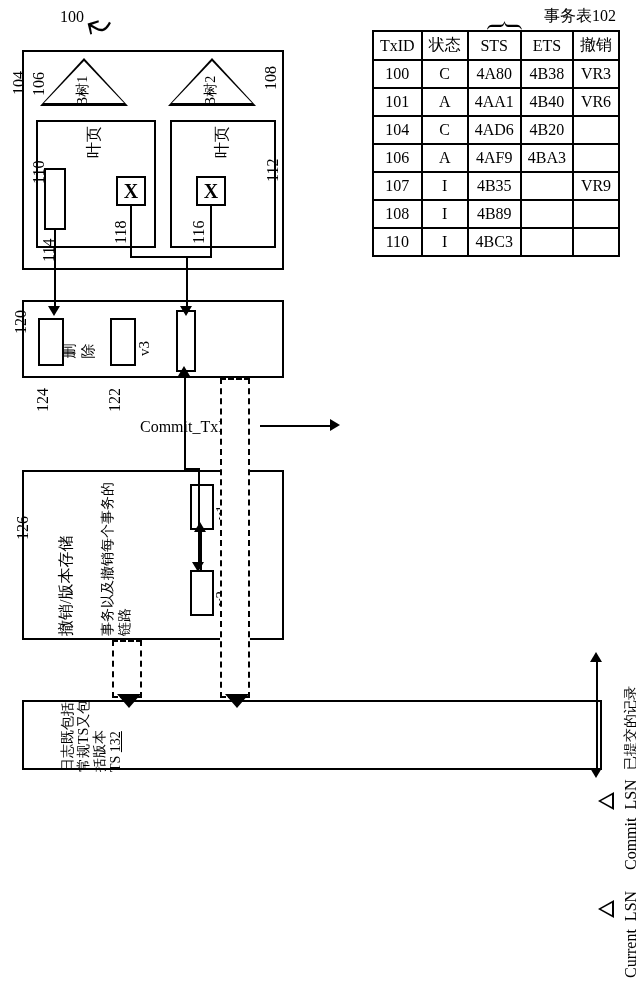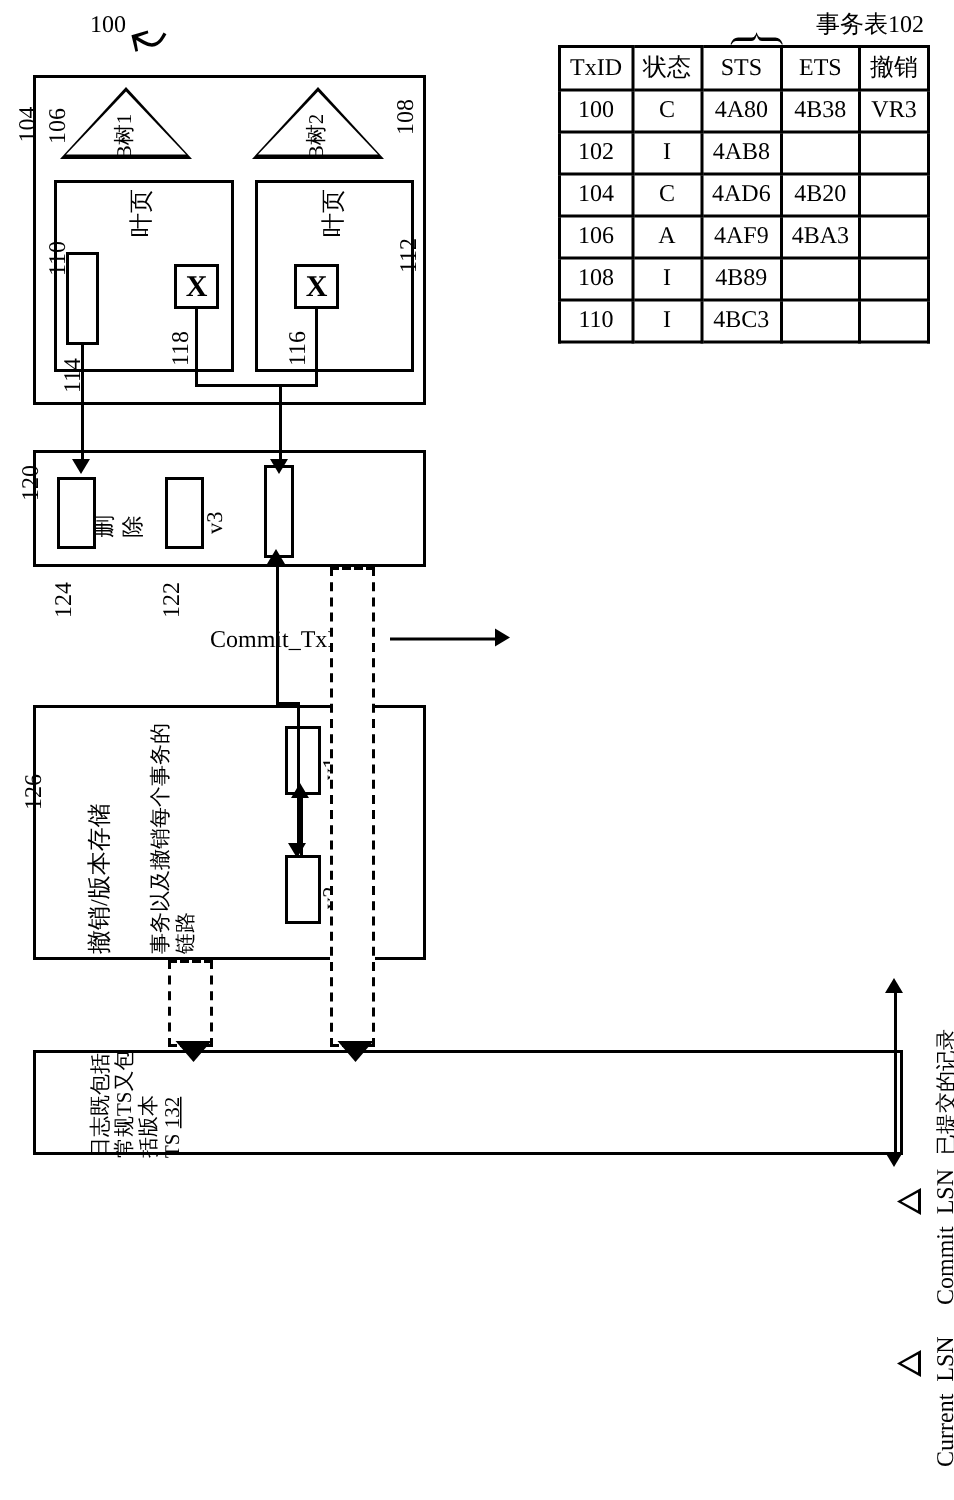--- a/index.html
+++ b/index.html
@@ -105,39 +105,46 @@
   </tbody>
     <tbody id="txbody">
       <tr>
         <td>100</td>
         <td class="st">C</td>
         <td class="sts">4A80</td>
         <td class="sts">4B38</td>
         <td>VR3</td>
       </tr>
       <tr>
-        <td>102</td>
-        <td class="st">I</td>
-        <td class="sts">4AB8</td>
-        <td class="sts"></td>
-        <td></td>
+        <td>101</td>
+        <td class="st">A</td>
+        <td class="sts">4AA1</td>
+        <td class="sts">4B40</td>
+        <td>VR6</td>
       </tr>
       <tr>
         <td>104</td>
         <td class="st">C</td>
         <td class="sts">4AD6</td>
         <td class="sts">4B20</td>
         <td></td>
       </tr>
       <tr>
         <td>106</td>
         <td class="st">A</td>
         <td class="sts">4AF9</td>
         <td class="sts">4BA3</td>
         <td></td>
+      </tr>
+      <tr>
+        <td>107</td>
+        <td class="st">I</td>
+        <td class="sts">4B35</td>
+        <td class="sts"></td>
+        <td>VR9</td>
       </tr>
       <tr>
         <td>108</td>
         <td class="st">I</td>
         <td class="sts">4B89</td>
         <td class="sts"></td>
         <td></td>
       </tr>
       <tr>
         <td>110</td>

